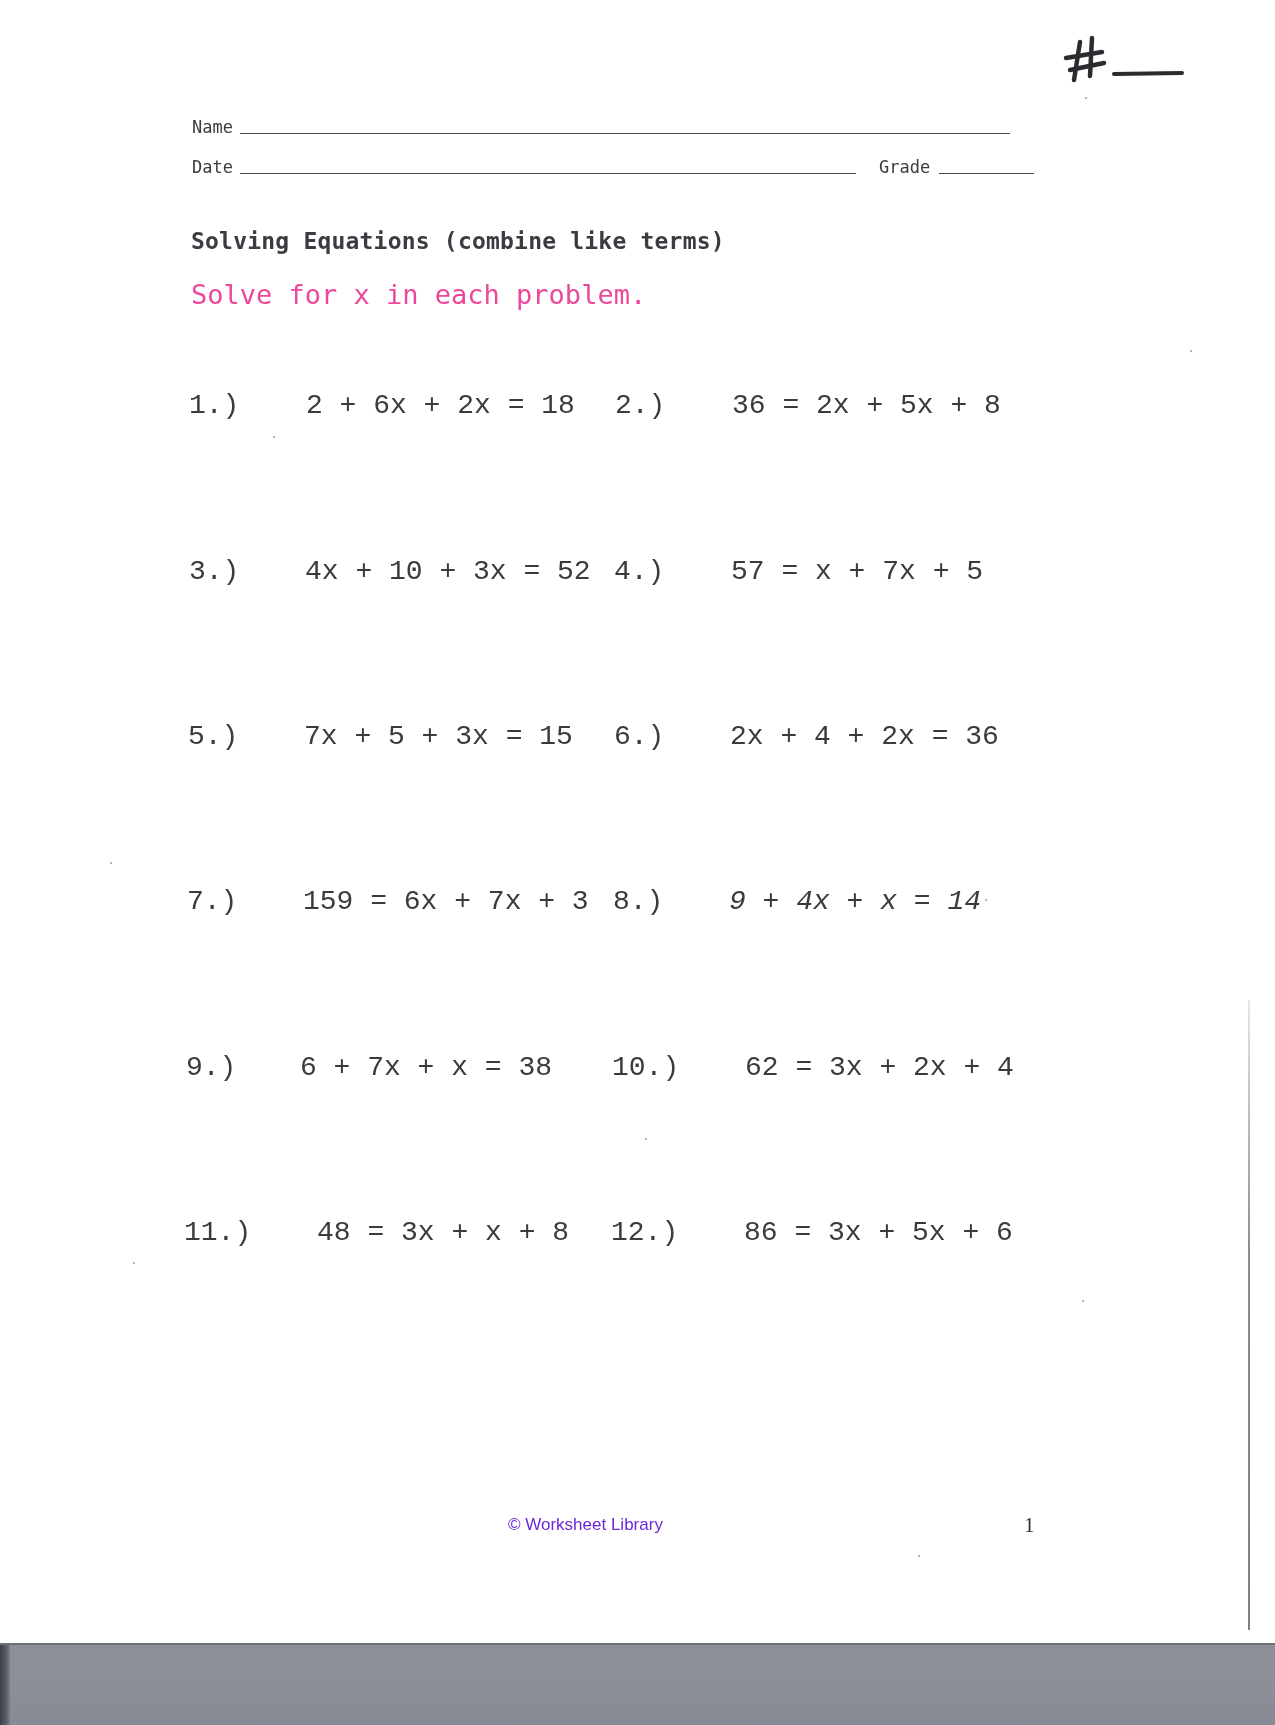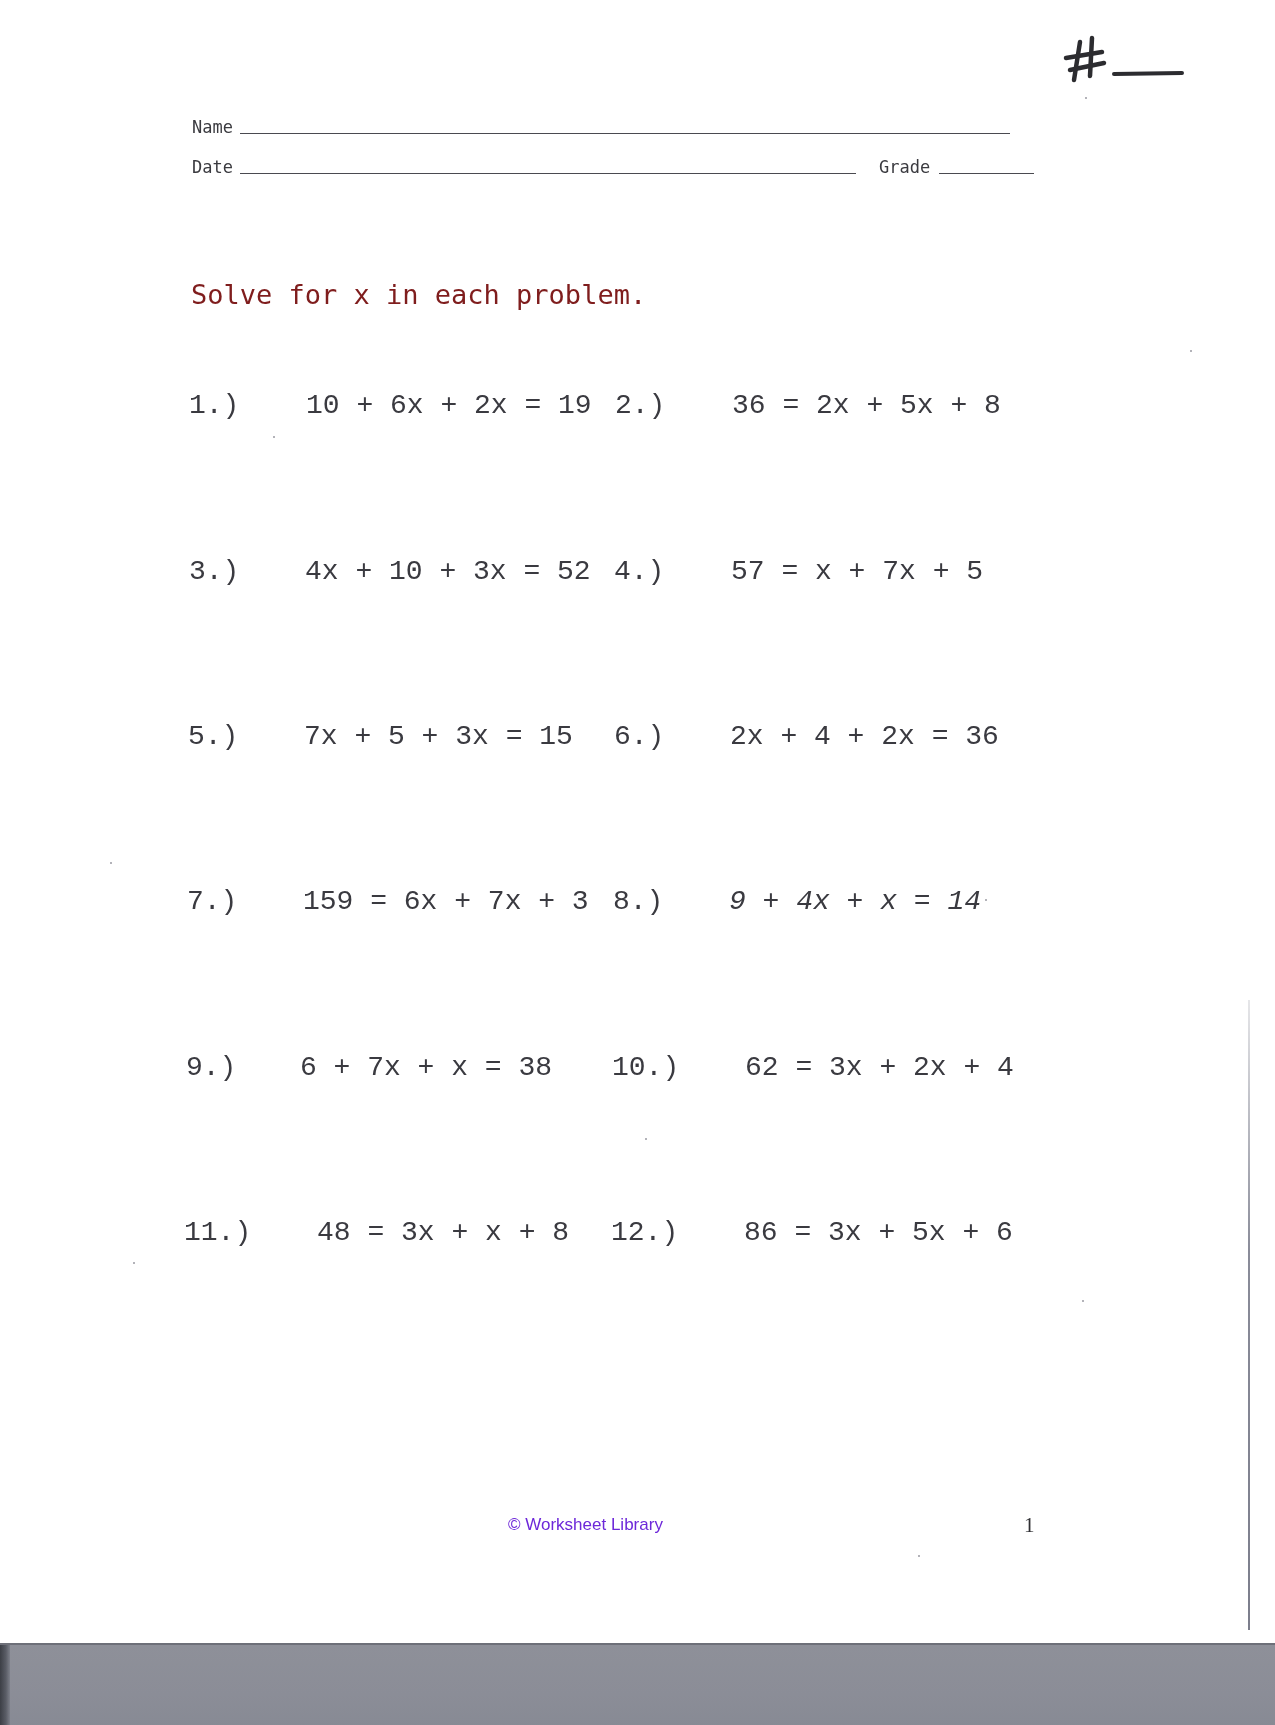--- a/index.html
+++ b/index.html
@@ -79,21 +79,21 @@
       font-weight: bold;
       color: #3b3b42;
       letter-spacing: 0.2px;
       white-space: nowrap;
     }
     .instructions {
       position: absolute;
       left: 191px;
       top: 279px;
       font-size: 27px;
-      color: #7f1d1d;
+      color: #ec4899;
       white-space: nowrap;
     }
 
     .problem {
       position: absolute;
       font-size: 28px;
       color: #3a3a40;
       white-space: nowrap;
       font-family: "Liberation Mono", "DejaVu Sans Mono", monospace;
     }
@@ -148,25 +148,26 @@
   <div class="field-row" style="left:192px; top:157px;">
     <span class="field-label">Date</span>
   </div>
   <div class="field-line" style="left:240px; top:173px; width:616px;"></div>
 
   <div class="field-row" style="left:879px; top:157px;">
     <span class="field-label">Grade</span>
   </div>
   <div class="field-line" style="left:939px; top:173px; width:95px;"></div>
 
+  <div class="title">Solving Equations (combine like terms)</div>
   <div class="instructions">Solve for x in each problem.</div>
 
   <div class="problem" style="left:189px; top:390px;">
     <span class="num">1.)</span>
-    <span class="eq" style="left:117px;">10 + 6x + 2x = 19</span>
+    <span class="eq" style="left:117px;">2 + 6x + 2x = 18</span>
   </div>
   <div class="problem" style="left:615px; top:390px;">
     <span class="num">2.)</span>
     <span class="eq" style="left:117px;text-align:right;">36 = 2x + 5x + 8</span>
   </div>
 
   <div class="problem" style="left:189px; top:556px;">
     <span class="num">3.)</span>
     <span class="eq" style="left:116px;">4x + 10 + 3x = 52</span>
   </div>

